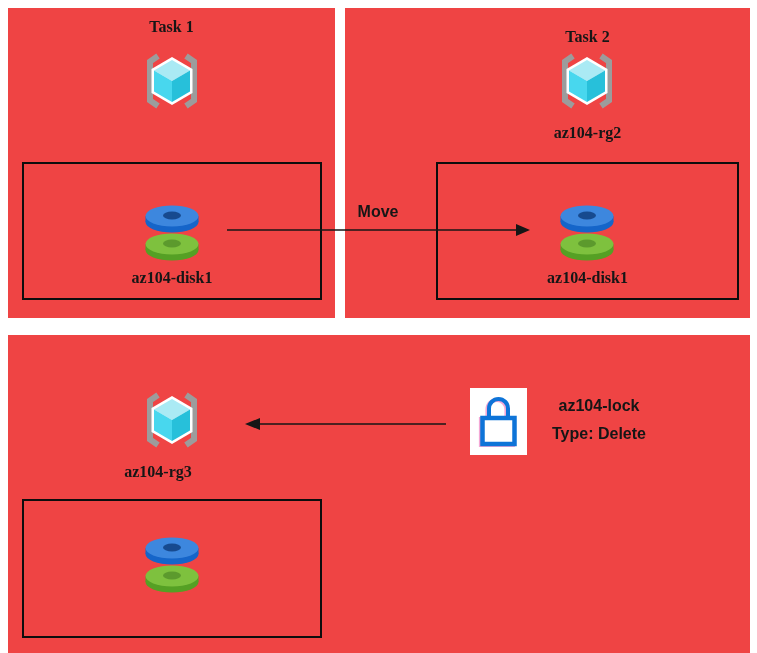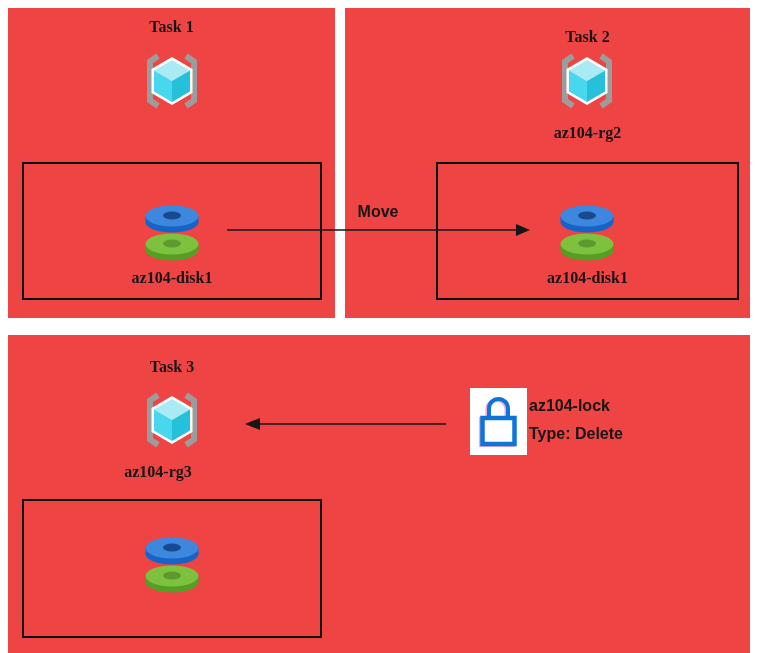--- a/index.html
+++ b/index.html
@@ -20,21 +20,21 @@
   .inner-box{
     position:absolute;border:2px solid #0d0d0d;background:transparent;
     box-sizing:border-box;
   }
   .arrow-svg{position:absolute;overflow:visible;}
   #move-label{position:absolute;left:328px;top:201px;width:100px;
     text-align:center;font-size:16px;line-height:22px;}
   #lock-card{position:absolute;left:470px;top:388px;width:57px;height:67px;
     background:#ffffff;display:flex;align-items:center;justify-content:center;}
   #lock-text{position:absolute;left:529px;top:392px;width:140px;
-    font-size:16px;line-height:28px;}
+    text-align:center;font-size:16px;line-height:28px;}
 </style>
 </head>
 <body>
 
 <svg width="0" height="0" style="position:absolute">
   <defs>
     <g id="rg-icon-def">
       <path d="M18,3 L10,8.5 L10,47.5 L18,53" stroke="#9c9c9c" stroke-width="6" fill="none"></path>
       <path d="M46,3 L54,8.5 L54,47.5 L46,53" stroke="#9c9c9c" stroke-width="6" fill="none"></path>
       <polygon points="32,4 52.5,16 52.5,40 32,52 11.5,40 11.5,16" fill="#ffffff"></polygon>
@@ -74,21 +74,20 @@
     </svg>
   <div class="abs ctr res-label" style="left:91px;top:115px;width:303px">az104-rg2</div>
   <div class="inner-box" style="left:91px;top:154px;width:303px;height:138px"></div>
   <svg class="abs" style="left:213px;top:195px" width="58" height="60" viewBox="0 0 58 60">
       <use href="#disk-icon-def"></use>
     </svg>
   <div class="abs ctr res-label" style="left:91px;top:260px;width:303px">az104-disk1</div>
 </div>
 
 <div id="panel3" class="panel">
-  <div class="abs ctr task-title" style="left:14px;top:22px;width:300px">Task 3</div>
   <svg class="abs" style="left:132px;top:57px" width="64" height="56" viewBox="0 0 64 56">
       <use href="#rg-icon-def"></use>
     </svg>
   <div class="abs ctr res-label" style="left:0;top:127px;width:300px">az104-rg3</div>
   <div class="inner-box" style="left:14px;top:164px;width:300px;height:139px"></div>
   <svg class="abs" style="left:135px;top:200px" width="58" height="60" viewBox="0 0 58 60">
       <use href="#disk-icon-def"></use>
     </svg>
 </div>
 

